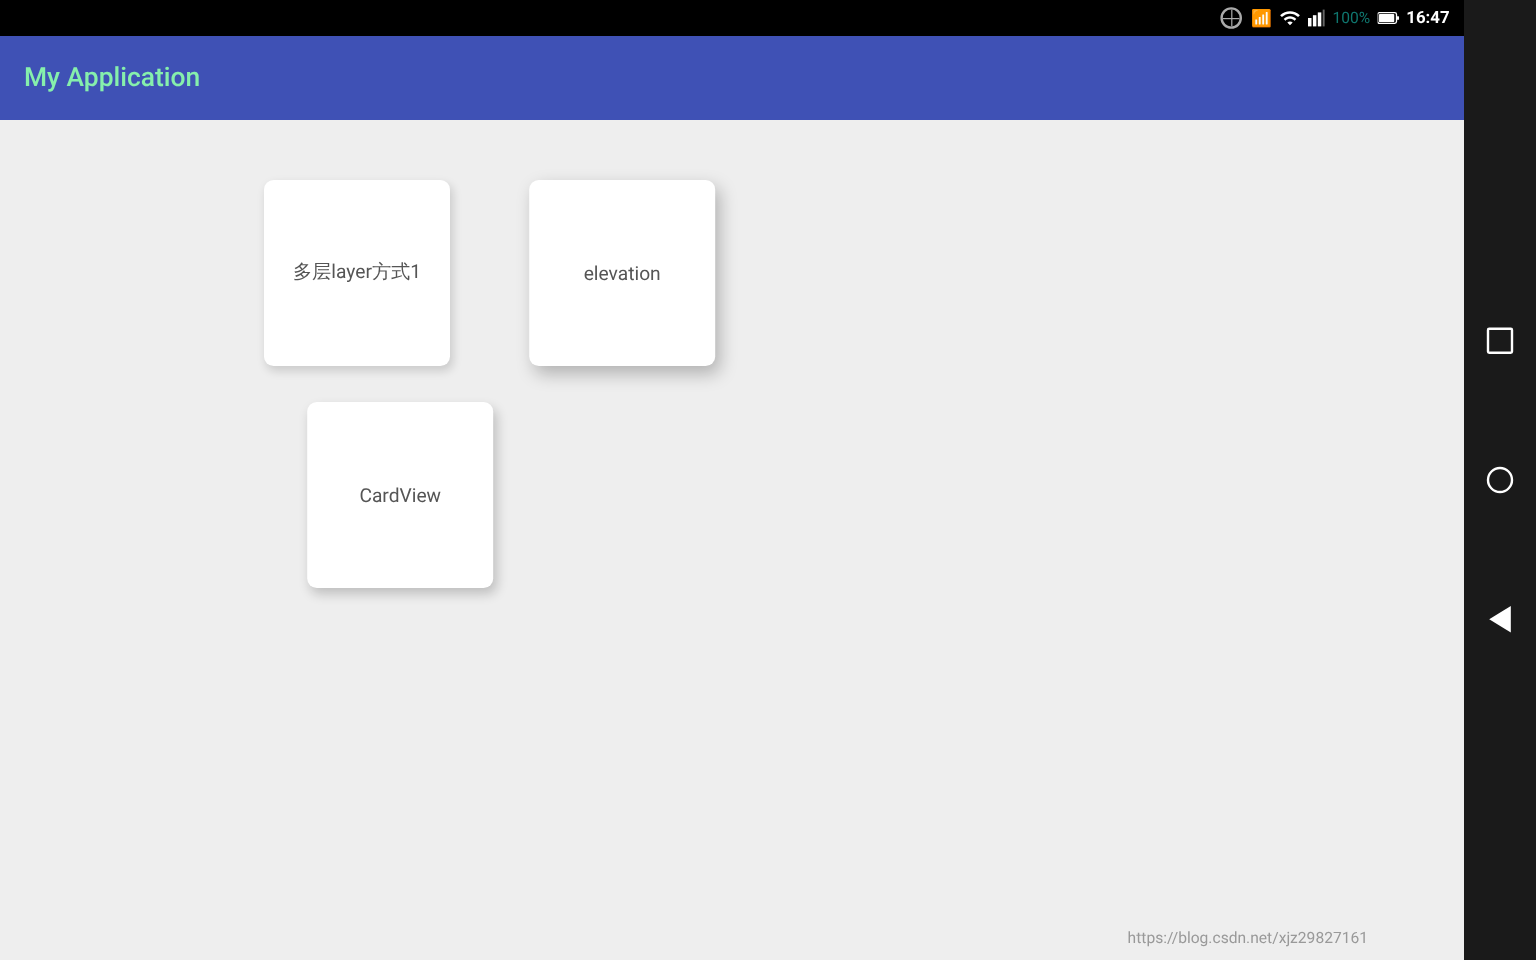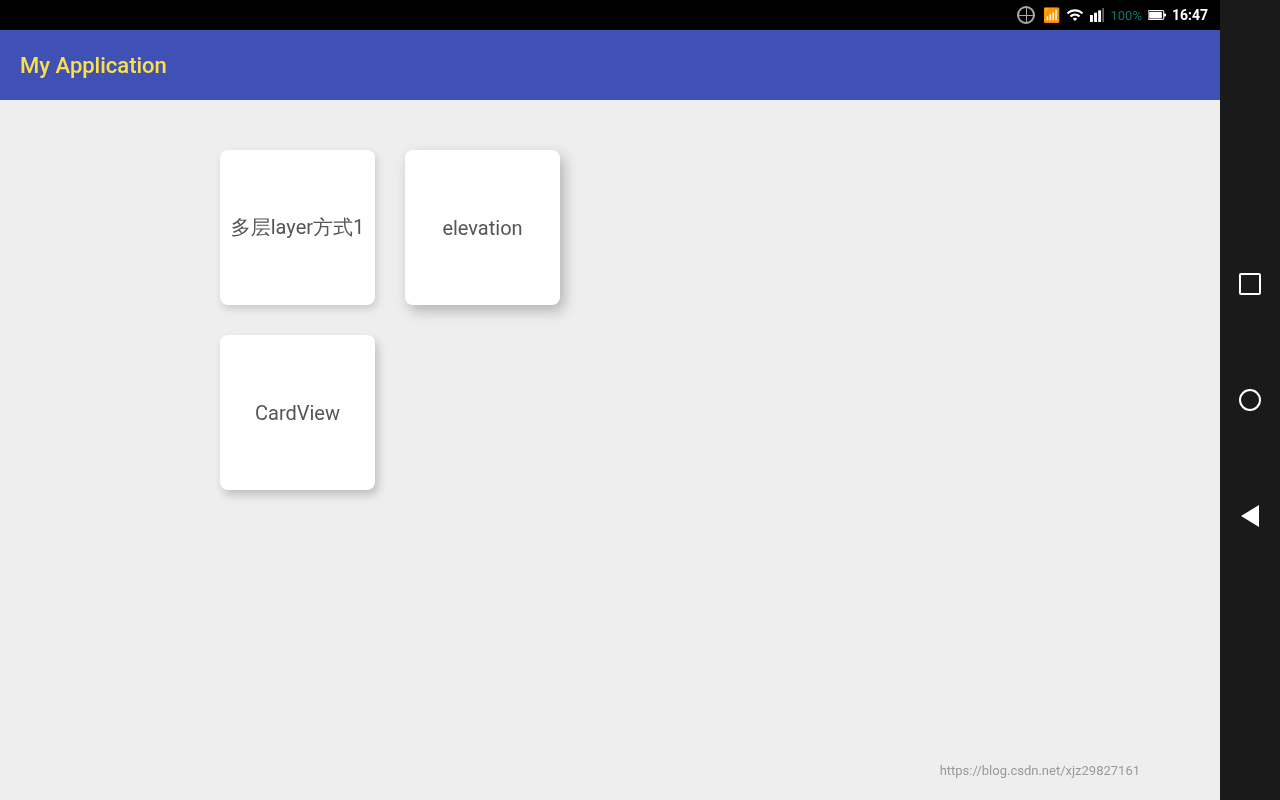--- a/index.html
+++ b/index.html
@@ -59,21 +59,21 @@
     .app-bar {
       background: #3f51b5;
       height: 70px;
       display: flex;
       align-items: center;
       padding: 0 20px;
       box-shadow: 0 2px 4px rgba(0,0,0,0.3);
     }
 
     .app-bar-title {
-      color: #fde047;
+      color: #86efac;
       font-size: 22px;
       font-weight: 500;
     }
 
     
     .content {
       flex: 1;
       background: #eeeeee;
       position: relative;
       display: flex;
@@ -100,21 +100,21 @@
       cursor: pointer;
     }
 
     .card-large {
       width: 155px;
       height: 155px;
     }
 
     .card-label {
       color: #555;
-      font-size: 20px;
+      font-size: 16px;
       text-align: center;
       padding: 10px;
     }
 
     
     .nav-bar {
       width: 60px;
       background: #1a1a1a;
       display: flex;
       flex-direction: column;
@@ -152,21 +152,21 @@
       width: 0;
       height: 0;
       border-top: 11px solid transparent;
       border-bottom: 11px solid transparent;
       border-right: 18px solid white;
     }
 
     
     .watermark {
       position: absolute;
-      bottom: 22px;
+      bottom: 10px;
       right: 80px;
       color: #999;
       font-size: 13px;
     }
 
     
     .globe-icon {
       width: 18px;
       height: 18px;
       border-radius: 50%;
@@ -204,20 +204,21 @@
     }
 
     
     .card-elevation {
       box-shadow: 4px 6px 14px rgba(0,0,0,0.25);
       justify-content: center;
     }
 
     .card-cardview {
       box-shadow: 3px 5px 10px rgba(0,0,0,0.2);
+      margin-left: 36px;
     }
   </style>
 </head>
 <body>
 
 <div class="screen">
 
   <div class="status-bar">
     <div class="globe-icon"></div>
     <div class="status-bar-icons">

